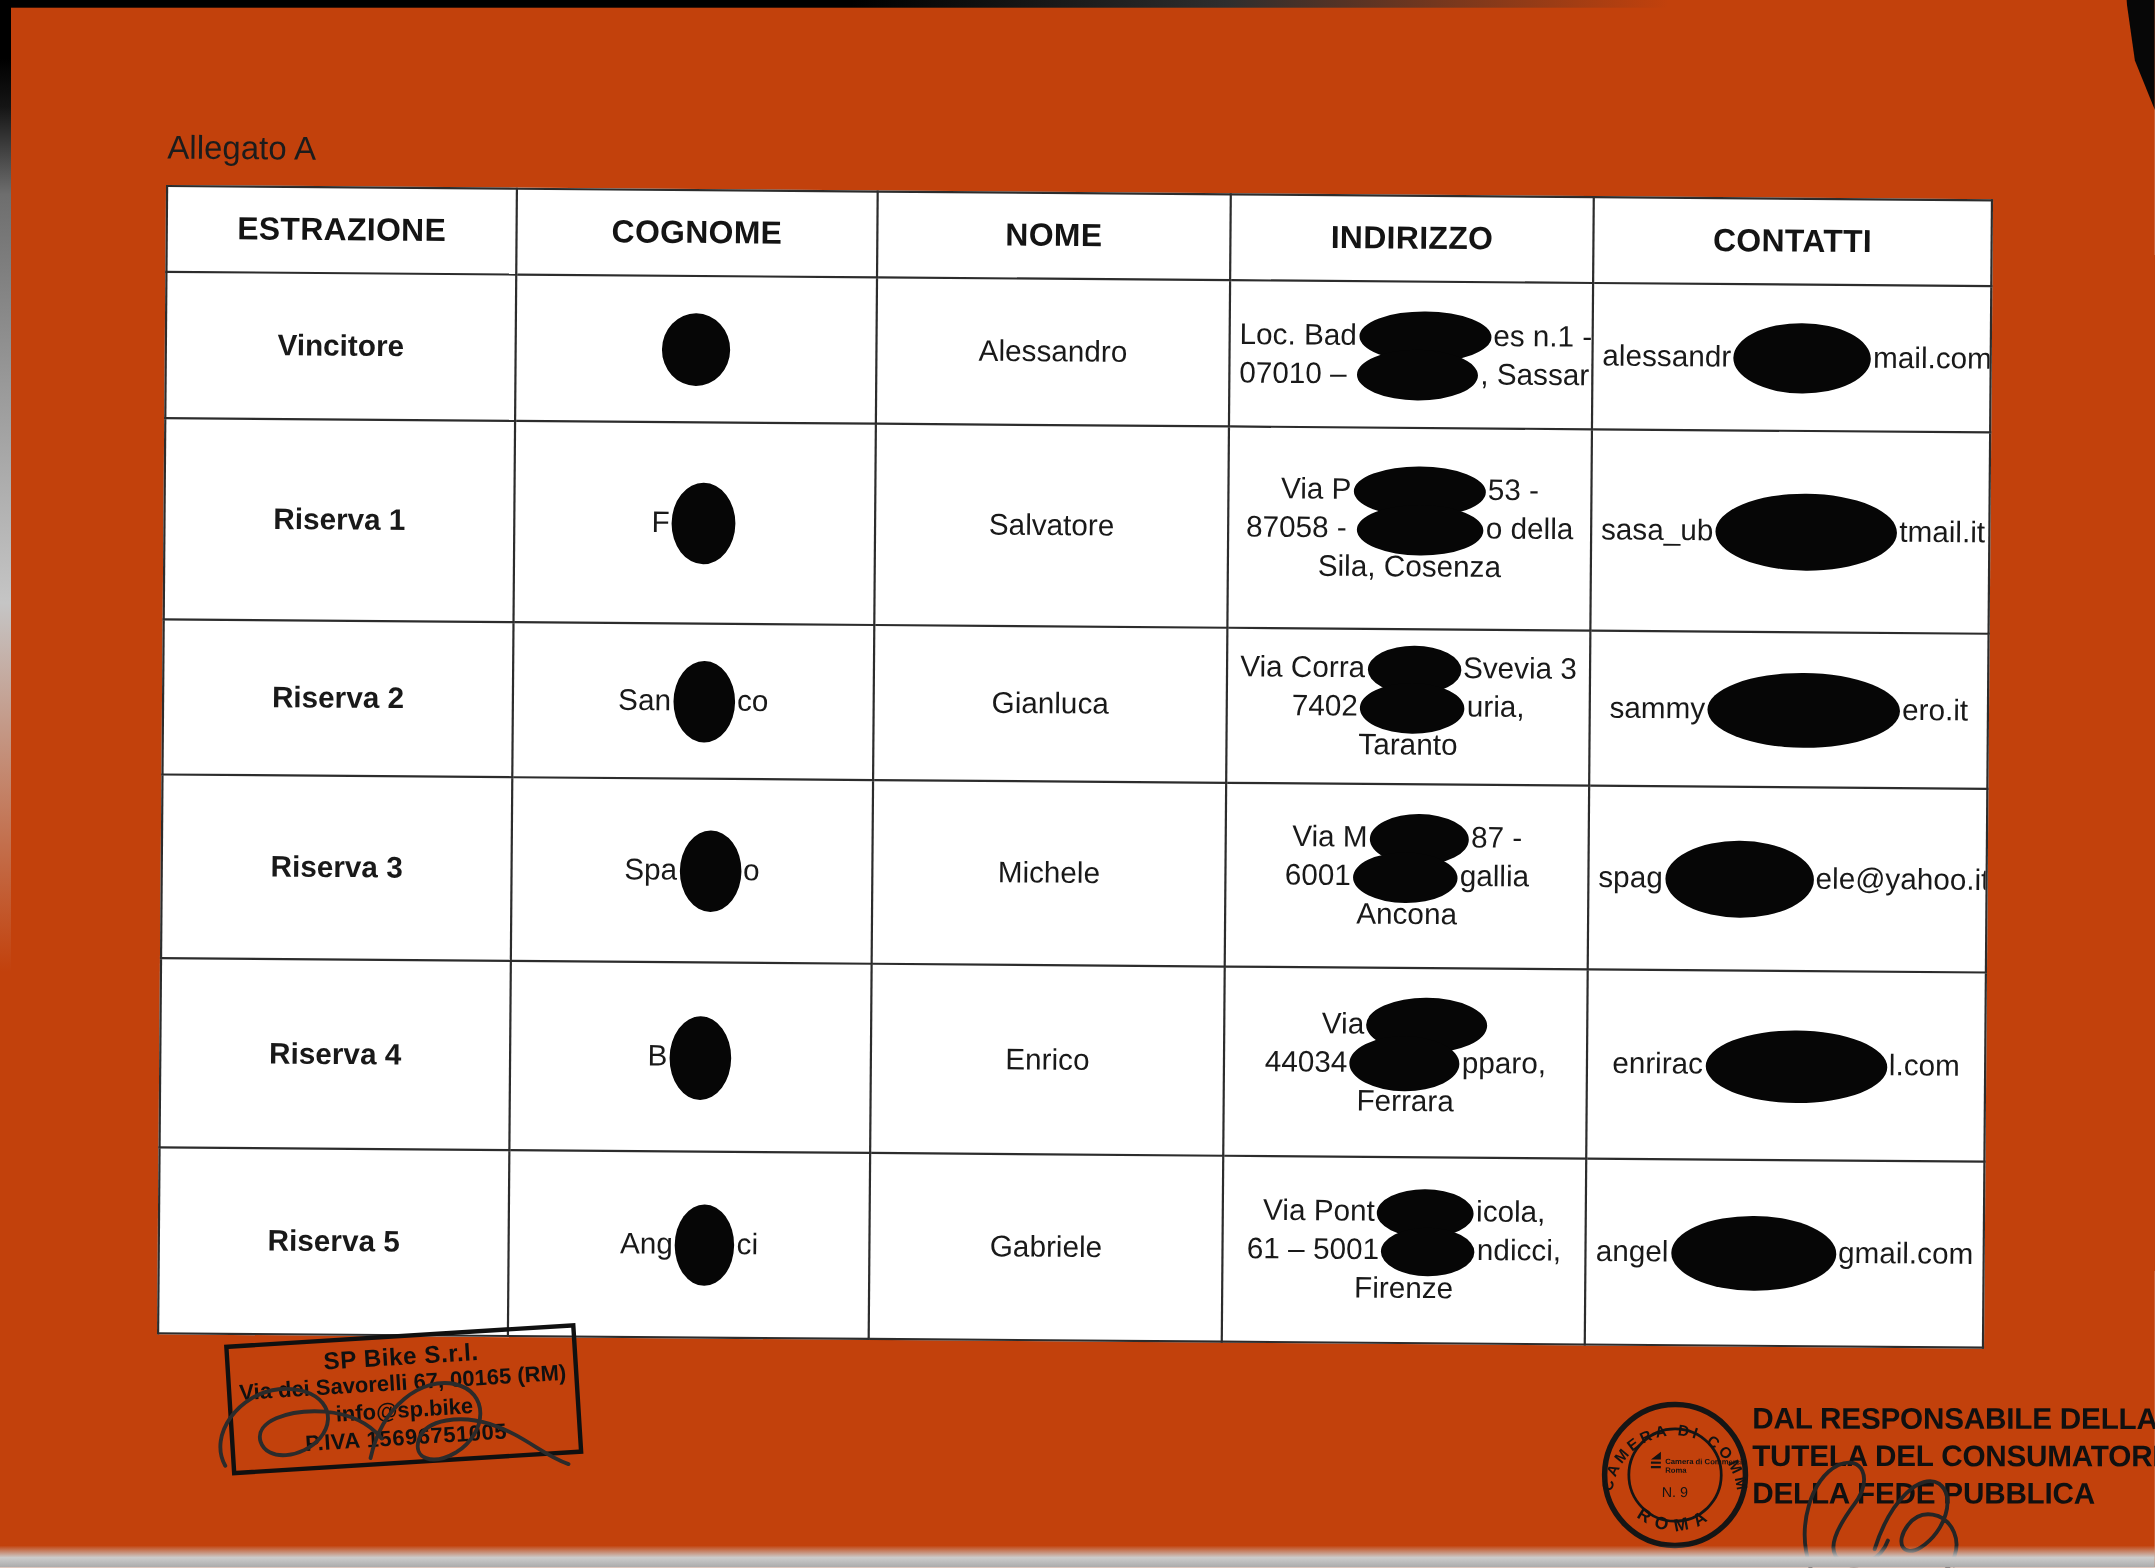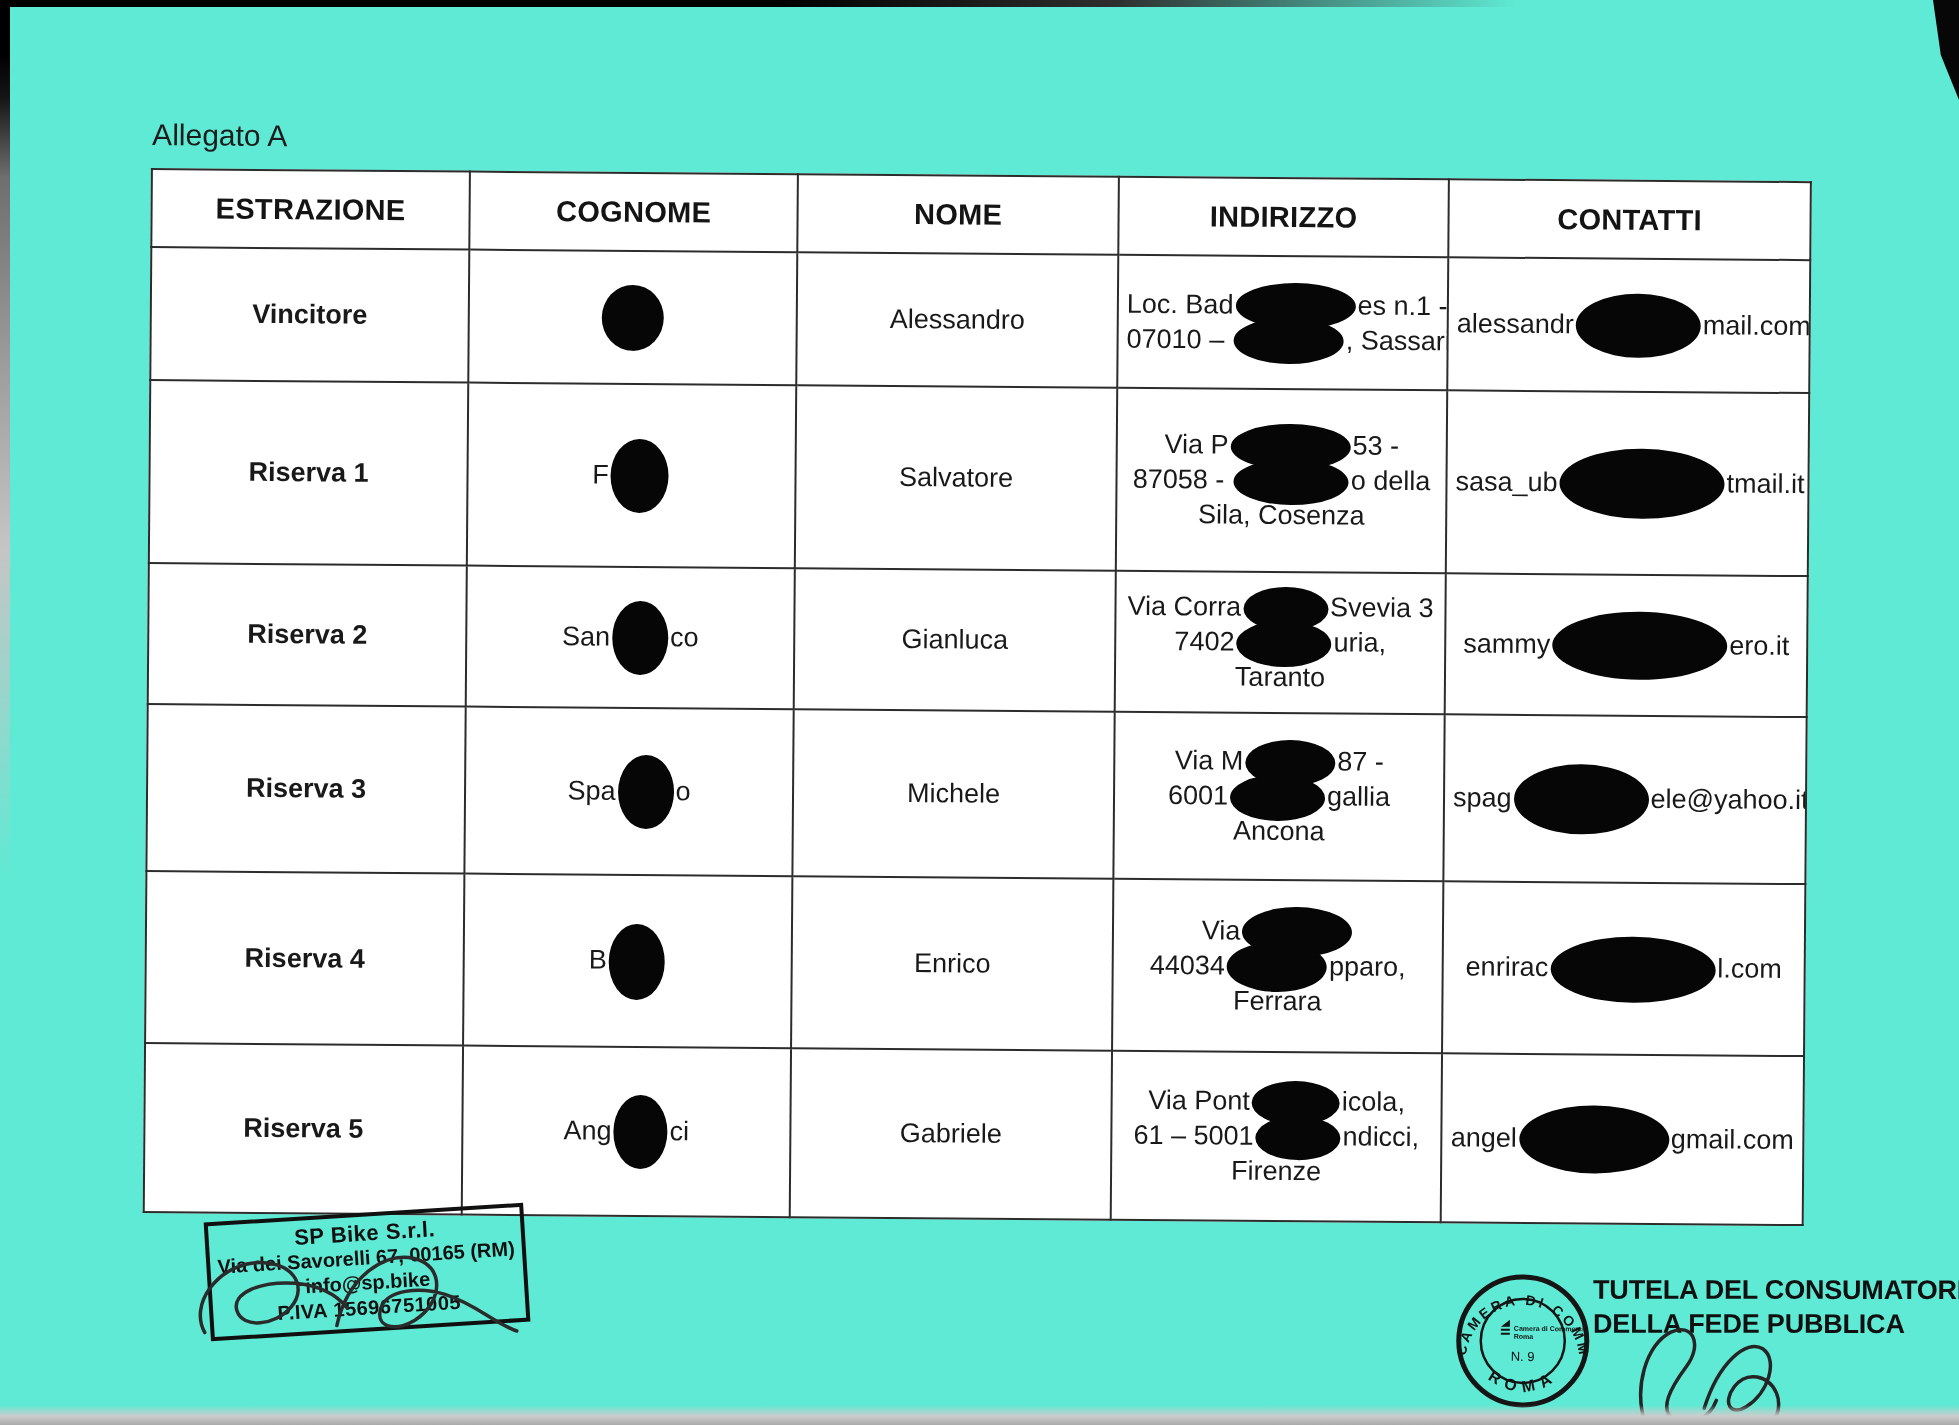--- a/index.html
+++ b/index.html
@@ -1,21 +1,21 @@
 <!DOCTYPE html>
 <html><head>
 <meta charset="utf-8">
 <style>
   html,body{margin:0;padding:0}
   body{
     width:1959px;height:1425px;position:relative;overflow:hidden;
     background:#ffffff;
     font-family:"Liberation Sans",sans-serif;color:#1a1a1a;
   }
-  .paper{position:absolute;inset:0;background:#5eead4}
+  .paper{position:absolute;inset:0;background:#c2410c}
   .content{position:absolute;inset:0;transform:rotate(.45deg);transform-origin:140px 160px}
 
   
   .edge-left{position:absolute;left:0;top:0;width:10px;height:62%;
     background:linear-gradient(180deg,#000 0 6%,#151515 11%,#6e6e6e 20%,#9a9a9a 40%,#c5c5c5 62%,rgba(205,205,205,0) 100%);}
   .edge-top{position:absolute;left:0;top:0;height:7px;width:79%;
     background:linear-gradient(90deg,#000 0 50%,#2e2e2e 72%,rgba(40,40,40,0) 98%);}
   .edge-corner-right{position:absolute;right:0;top:0;width:26px;height:100px;background:#070707;
     clip-path:polygon(100% 0,100% 100%,30% 55%,0 0);}
   .edge-bottom{position:absolute;left:0;bottom:0;width:100%;height:20px;
@@ -156,20 +156,21 @@
       </text>
       <g>
         <path d="M54,66 l9,-7 v7 z M54,68 h9 v2 h-9 z M54,72 h9 v2 h-9 z" fill="#131313"></path>
       </g>
       <text x="67" y="70" font-size="7" fill="#131313" font-weight="bold">Camera di Commercio</text>
       <text x="67" y="78" font-size="7" fill="#131313" font-weight="bold">Roma</text>
       <text x="76" y="100" font-size="13" fill="#131313" text-anchor="middle">N. 9</text>
     </svg>
 
     <div class="official-text">
+      <div>DAL RESPONSABILE DELLA</div>
       <div>TUTELA DEL CONSUMATORE E</div>
       <div>DELLA FEDE PUBBLICA</div>
     </div>
     <svg class="official-signature" viewBox="0 0 185 120">
       <path d="M28,108 C14,70 28,26 52,14 C74,4 84,26 68,48 C52,70 40,92 56,102 C70,110 92,100 98,82
                M86,90 C100,44 128,20 144,30 C160,41 150,74 128,88 C112,98 104,84 116,68 C128,52 150,56 158,74 C164,88 158,104 146,112
                M60,112 C90,118 130,116 158,108" fill="none" stroke="#252525" stroke-width="3.5" stroke-linecap="round"></path>
     </svg>
 
   </div>

